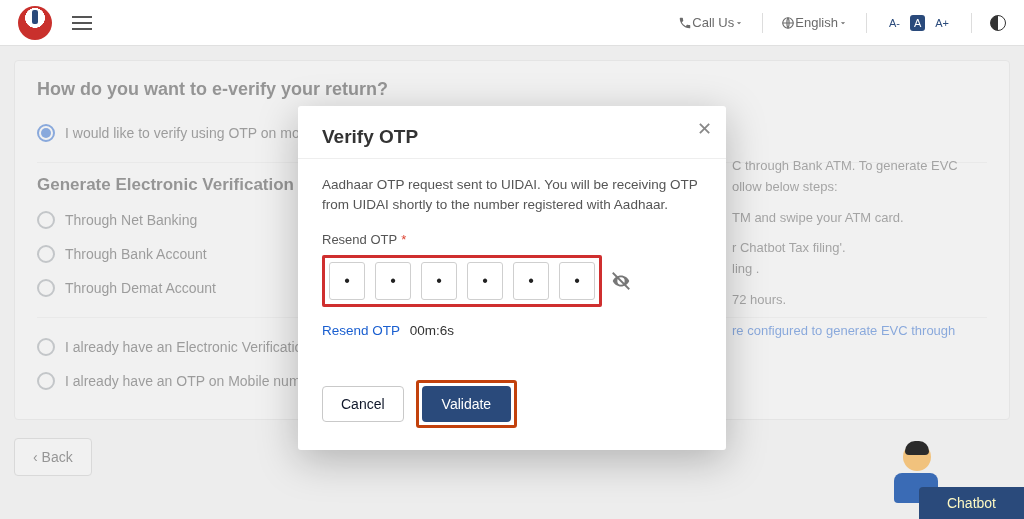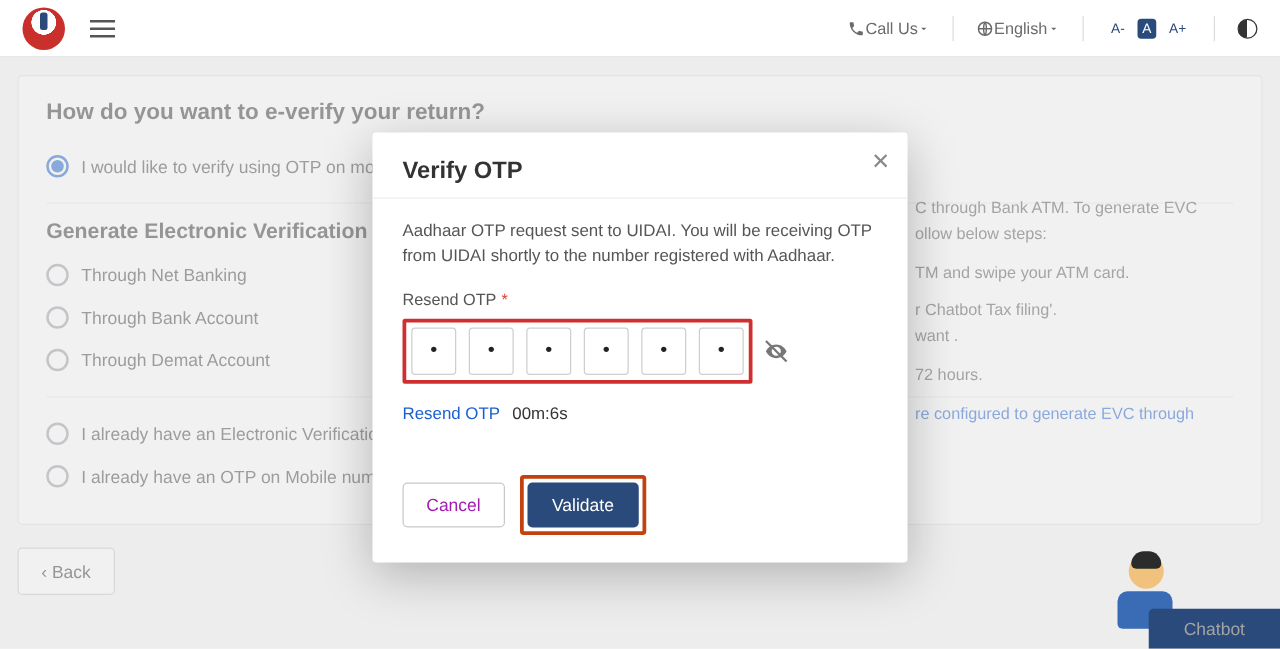--- a/index.html
+++ b/index.html
@@ -48,21 +48,21 @@
   .side-info a { color:#1a5fd0; text-decoration:none;}
   .bottom-bar { display:flex; justify-content:space-between; margin-top:18px;}
   .btn-back {
     background:#fff; border:1px solid #c9c9c9; border-radius:4px; padding:10px 18px; font-size:14px; color:#333; cursor:pointer;
   }
   .btn-continue {
     background:#2a4a7b; color:#fff; border:none; border-radius:4px; padding:12px 22px; font-size:15px; cursor:pointer;
   }
   
   .chatbot-tab {
-    position:absolute; right:0; bottom:0; background:#2a4a7b; color:#a3a3a3; padding:8px 28px; font-size:14px;
+    position:absolute; right:0; bottom:0; background:#2a4a7b; color:#fef9c3; padding:8px 28px; font-size:14px;
     border-top-left-radius:4px; cursor:pointer;
   }
   .chat-avatar {
     position:absolute; right:84px; bottom:14px; width:46px; height:62px;
   }
   .chat-avatar .head{ width:28px; height:28px; background:#f1c27d; border-radius:50%; margin:0 auto; position:relative;}
   .chat-avatar .head::before{content:""; position:absolute; top:-2px; left:2px; width:24px; height:14px; background:#2b2b2b; border-radius:10px 10px 4px 4px;}
   .chat-avatar .body{ width:44px; height:30px; background:#3a6bb5; border-radius:8px 8px 4px 4px; margin-top:2px;}
   
   .modal-backdrop {
@@ -85,21 +85,21 @@
   }
   .otp-cell {
     width:36px; height:38px; border:1px solid #cfcfcf; border-radius:3px; text-align:center; font-size:16px;
     display:flex; align-items:center; justify-content:center; color:#222;
   }
   .eye-off { color:#777; }
   .resend-row { margin-top:16px; font-size:13.5px;}
   .resend-row a { color:#1a5fd0; text-decoration:none; font-weight:500; margin-right:6px;}
   .modal-actions { display:flex; gap:12px; margin-top:42px; align-items:center;}
   .btn-cancel {
-    background:#fff; border:1px solid #c9c9c9; border-radius:4px; padding:9px 18px; font-size:14px; color:#a21caf; cursor:pointer; font-weight:500;
+    background:#fff; border:1px solid #c9c9c9; border-radius:4px; padding:9px 18px; font-size:14px; color:#0f172a; cursor:pointer; font-weight:500;
   }
   .btn-validate {
     background:#2a4a7b; color:#fff; border:none; border-radius:4px; padding:10px 20px; font-size:14px; font-weight:500; cursor:pointer;
   }
   .validate-highlight { padding:3px; border:3px solid #c2410c; border-radius:3px; display:inline-flex;}
   svg { display:block; }
 </style>
 </head>
 <body>
 
@@ -173,21 +173,21 @@
     <div class="radio-row">
       <span class="radio-outer"></span>
       <span>I already have an OTP on Mobile number</span>
     </div>
 
     <div class="side-info">
       <div>C through Bank ATM. To generate EVC</div>
       <div>ollow below steps:</div>
       <div style="margin-top:10px;">TM and swipe your ATM card.</div>
       <div style="margin-top:10px;">r Chatbot Tax filing'.</div>
-      <div>want .</div>
+      <div>ling .</div>
       <div style="margin-top:10px;">72 hours.</div>
       <a href="#" style="display:block; margin-top:10px;">re configured to generate EVC through</a>
     </div>
   </div>
 
   <div class="bottom-bar">
     <button class="btn-back">‹  Back</button>
   </div>
 
   <div class="page-overlay"></div>

